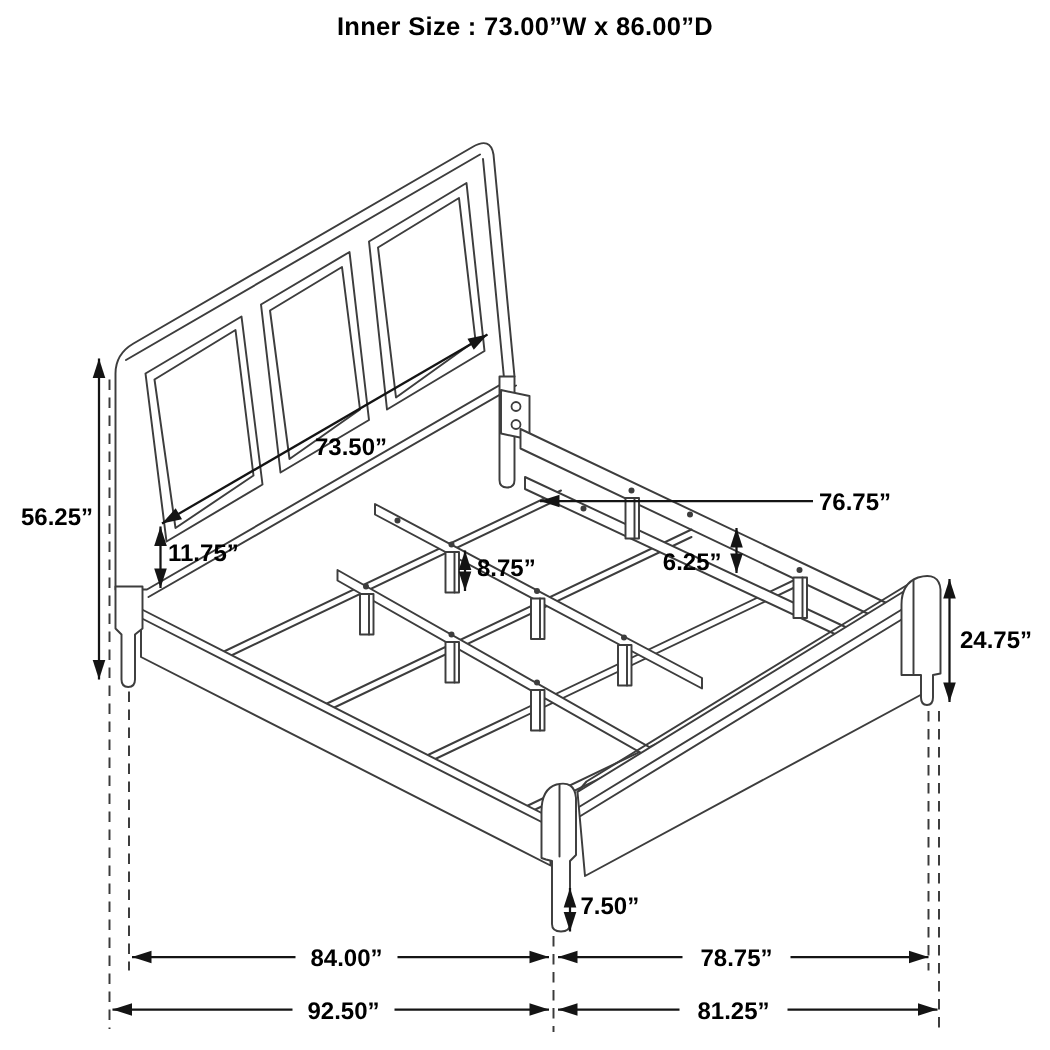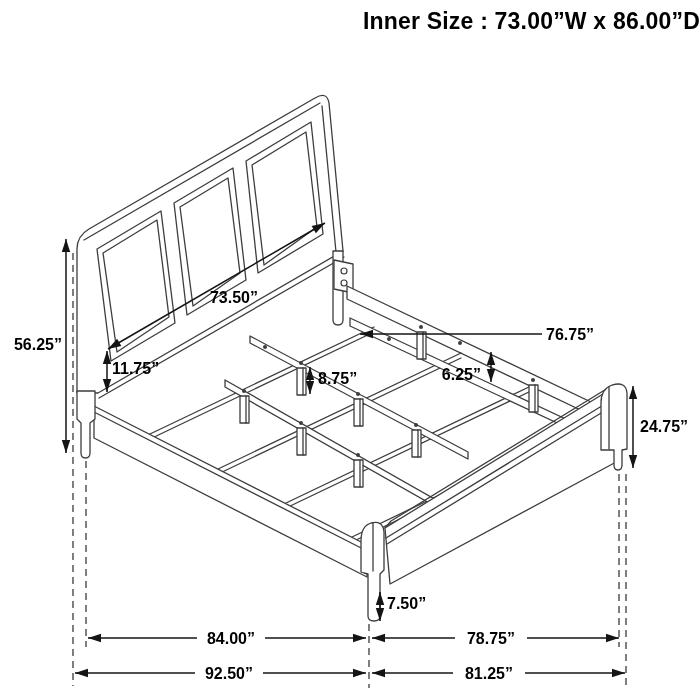--- a/index.html
+++ b/index.html
@@ -1,19 +1,19 @@
 <!DOCTYPE html>
 <html><head>
 <meta charset="utf-8">
 <style>
   html,body{margin:0;padding:0;background:#ffffff;}
   #stage{position:relative;width:700px;height:700px;background:#fff;overflow:hidden;
          font-family:"Liberation Sans", sans-serif;}
-  #title{position:absolute;top:8px;left:0;width:100%;text-align:right;
-         font-size:23px;font-weight:bold;color:#000;letter-spacing:.2px;}
+  #title{position:absolute;top:8px;left:0;width:100%;text-align:center;
+         font-size:17px;font-weight:bold;color:#000;letter-spacing:.2px;}
   svg{position:absolute;left:0;top:0;}
   .ln{fill:none;stroke:#3d3d3d;stroke-width:1.3;stroke-linejoin:round;stroke-linecap:round;}
   .fw{fill:#ffffff;stroke:#3d3d3d;stroke-width:1.3;stroke-linejoin:round;}
   .dim{fill:none;stroke:#141414;stroke-width:1.5;}
   .ext{fill:none;stroke:#3a3a3a;stroke-width:1.3;stroke-dasharray:7 5;}
   .dot{fill:#3d3d3d;stroke:none;}
   .hole{fill:none;stroke:#3d3d3d;stroke-width:1.2;}
   text.dlabel{font-family:"Liberation Sans",sans-serif;font-size:16px;font-weight:bold;fill:#000;}
 </style>
 </head>

